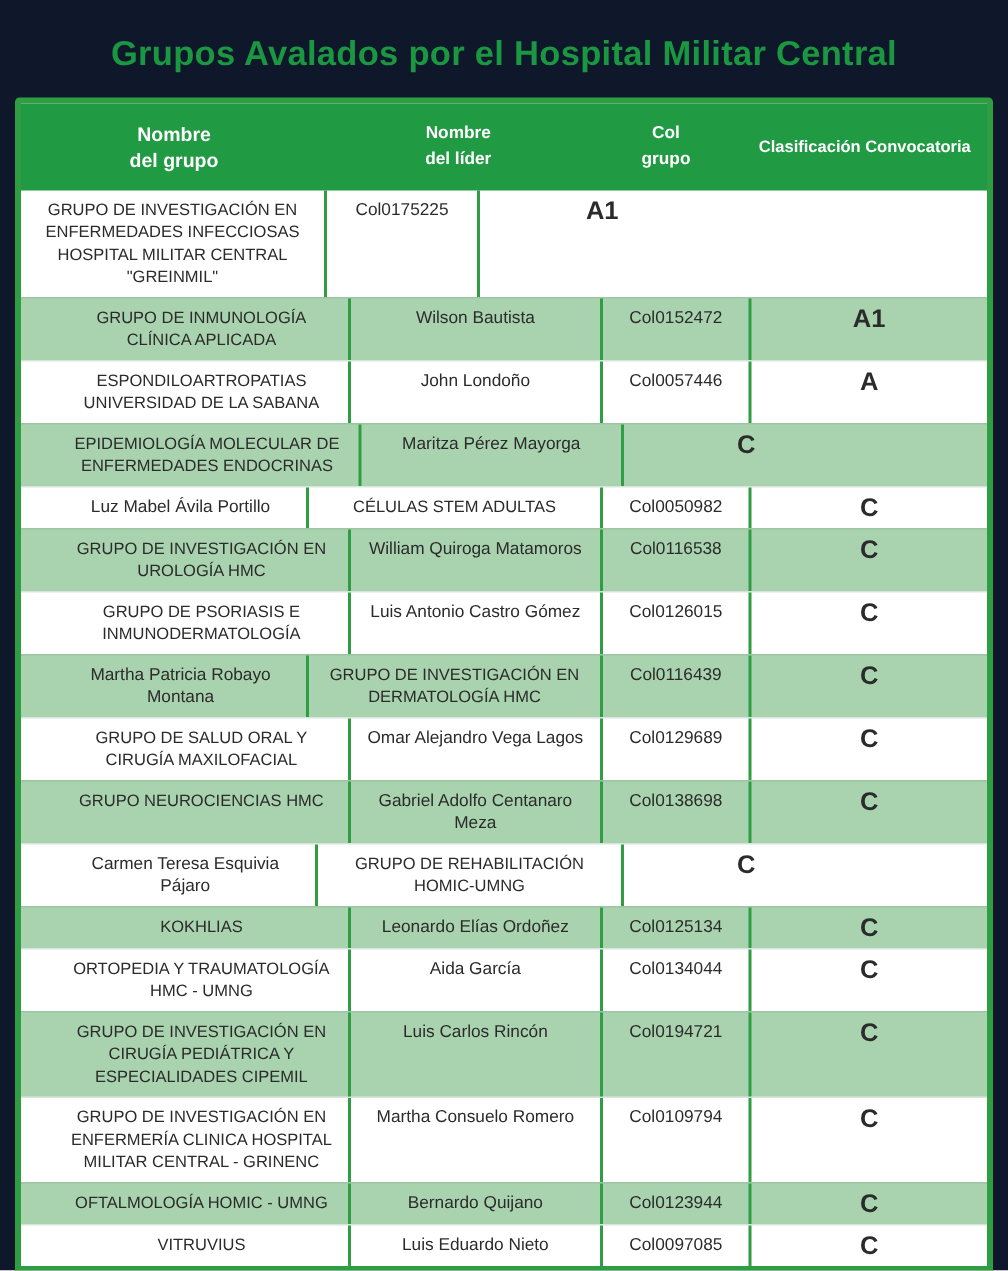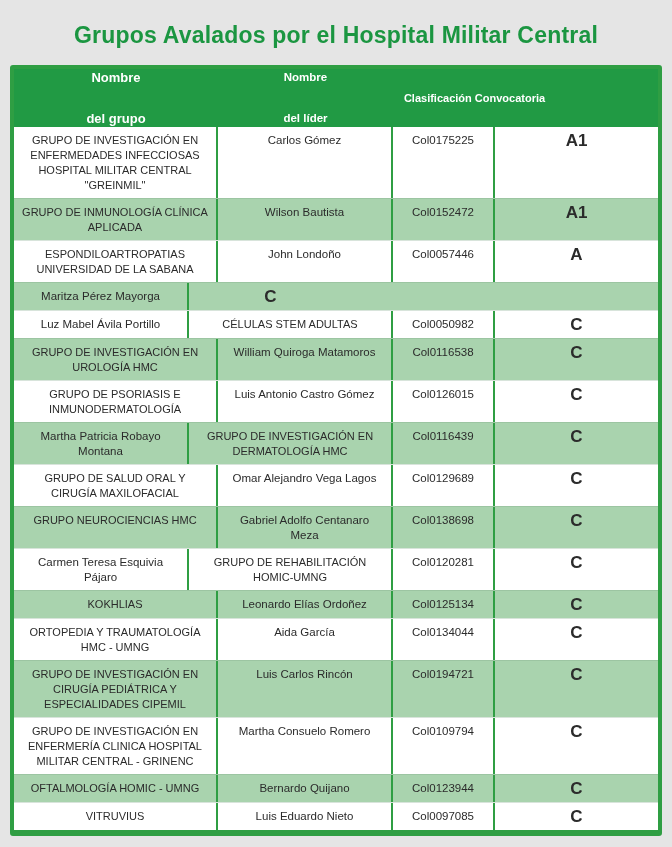--- a/index.html
+++ b/index.html
@@ -1,21 +1,21 @@
 <!DOCTYPE html>
 <html><head>
 <meta charset="utf-8">
 <style>
   html,body{margin:0;padding:0;background:#ffffff;}
   body{
     width:672px;height:847px;overflow:hidden;
     font-family:"Liberation Sans", sans-serif;
     -webkit-font-smoothing:antialiased;
   }
-  .page{position:relative;width:672px;height:847px;background:#e5e5e5;}
+  .page{position:relative;width:672px;height:847px;background:#0f172a;}
 
   .page-title{
     margin:0;padding-top:22px;height:40px;
     text-align:center;
     color:#1b9641;font-size:23px;font-weight:bold;letter-spacing:.2px;
   }
 
   .groups-table{
     position:absolute;left:10px;top:65px;width:652px;
     box-sizing:border-box;
@@ -30,35 +30,35 @@
   .th{
     display:flex;flex-direction:column;justify-content:center;
     text-align:center;font-weight:bold;font-size:13px;line-height:17px;
     box-sizing:border-box;
   }
   .th.col-class{font-size:11px;line-height:15px;}
 
   
   .tr{display:flex;}
   .tr.green{background:#a9d3ae;}
-  .tr + .tr{border-top:1px solid rgba(125,165,135,.30);}
+  .tr + .tr{border-top:1px solid rgba(125,165,135,.30);padding-left:23px;}
   .td{
     box-sizing:border-box;min-height:27px;
     padding:6px 8px 5px;
     display:flex;align-items:flex-start;justify-content:center;
     text-align:center;
     font-size:11px;line-height:15px;color:#2b2b2b;
   }
   .col-group {width:204px;}
   .col-leader{width:175px;font-size:11.5px;}
   .col-code  {width:102px;font-size:11.5px;}
   .col-class {width:163px;}
   .td.col-class{font-weight:bold;font-size:17px;}
   .td.col-group,.td.col-leader,.td.col-code{border-right:2px solid #2f9e43;}
-  .th.col-group,.th.col-leader,.th.col-code{width:204px;justify-content:space-between;}
+  .th.col-group,.th.col-leader,.th.col-code{width:204px;}
   .th.col-leader{width:175px;}
   .th.col-code{width:102px;}
   .th.col-class{width:163px;}
 </style>
 </head>
 <body>
 
 <div class="page">
 
   <h1 class="page-title">Grupos Avalados por el Hospital Militar Central</h1>
@@ -67,45 +67,49 @@
 
     <div class="thead">
       <div class="th col-group">
         <span>Nombre</span>
         <span>del grupo</span>
       </div>
       <div class="th col-leader">
         <span>Nombre</span>
         <span>del líder</span>
       </div>
+      <div class="th col-code">
+        <span>Col</span>
+        <span>grupo</span>
+      </div>
       <div class="th col-class">
         <span>Clasificación Convocatoria</span>
       </div>
     </div>
 
     <div class="tbody">
         <div class="tr white">
     <div class="td col-group">GRUPO DE INVESTIGACIÓN EN ENFERMEDADES INFECCIOSAS HOSPITAL MILITAR CENTRAL "GREINMIL"</div>
-    <div class="td col-leader">Carlos Gómez</div>
     <div class="td col-code">Col0175225</div>
     <div class="td col-class">A1</div>
   </div>
         <div class="tr green">
     <div class="td col-group">GRUPO DE INMUNOLOGÍA CLÍNICA APLICADA</div>
     <div class="td col-leader">Wilson Bautista</div>
     <div class="td col-code">Col0152472</div>
     <div class="td col-class">A1</div>
   </div>
         <div class="tr white">
     <div class="td col-group">ESPONDILOARTROPATIAS UNIVERSIDAD DE LA SABANA</div>
     <div class="td col-leader">John Londoño</div>
     <div class="td col-code">Col0057446</div>
     <div class="td col-class">A</div>
   </div>
         <div class="tr green">
+    <div class="td col-group">EPIDEMIOLOGÍA MOLECULAR DE ENFERMEDADES ENDOCRINAS</div>
     <div class="td col-leader">Maritza Pérez Mayorga</div>
     <div class="td col-class">C</div>
   </div>
         <div class="tr white">
     <div class="td col-leader">Luz Mabel Ávila Portillo</div>
     <div class="td col-group">CÉLULAS STEM ADULTAS</div>
     <div class="td col-code">Col0050982</div>
     <div class="td col-class">C</div>
   </div>
         <div class="tr green">
@@ -134,21 +138,20 @@
   </div>
         <div class="tr green">
     <div class="td col-group">GRUPO NEUROCIENCIAS HMC</div>
     <div class="td col-leader">Gabriel Adolfo Centanaro Meza</div>
     <div class="td col-code">Col0138698</div>
     <div class="td col-class">C</div>
   </div>
         <div class="tr white">
     <div class="td col-leader">Carmen Teresa Esquivia Pájaro</div>
     <div class="td col-group">GRUPO DE REHABILITACIÓN HOMIC-UMNG</div>
-    <div class="td col-code">Col0120281</div>
     <div class="td col-class">C</div>
   </div>
         <div class="tr green">
     <div class="td col-group">KOKHLIAS</div>
     <div class="td col-leader">Leonardo Elías Ordoñez</div>
     <div class="td col-code">Col0125134</div>
     <div class="td col-class">C</div>
   </div>
         <div class="tr white">
     <div class="td col-group">ORTOPEDIA Y TRAUMATOLOGÍA HMC - UMNG</div>

